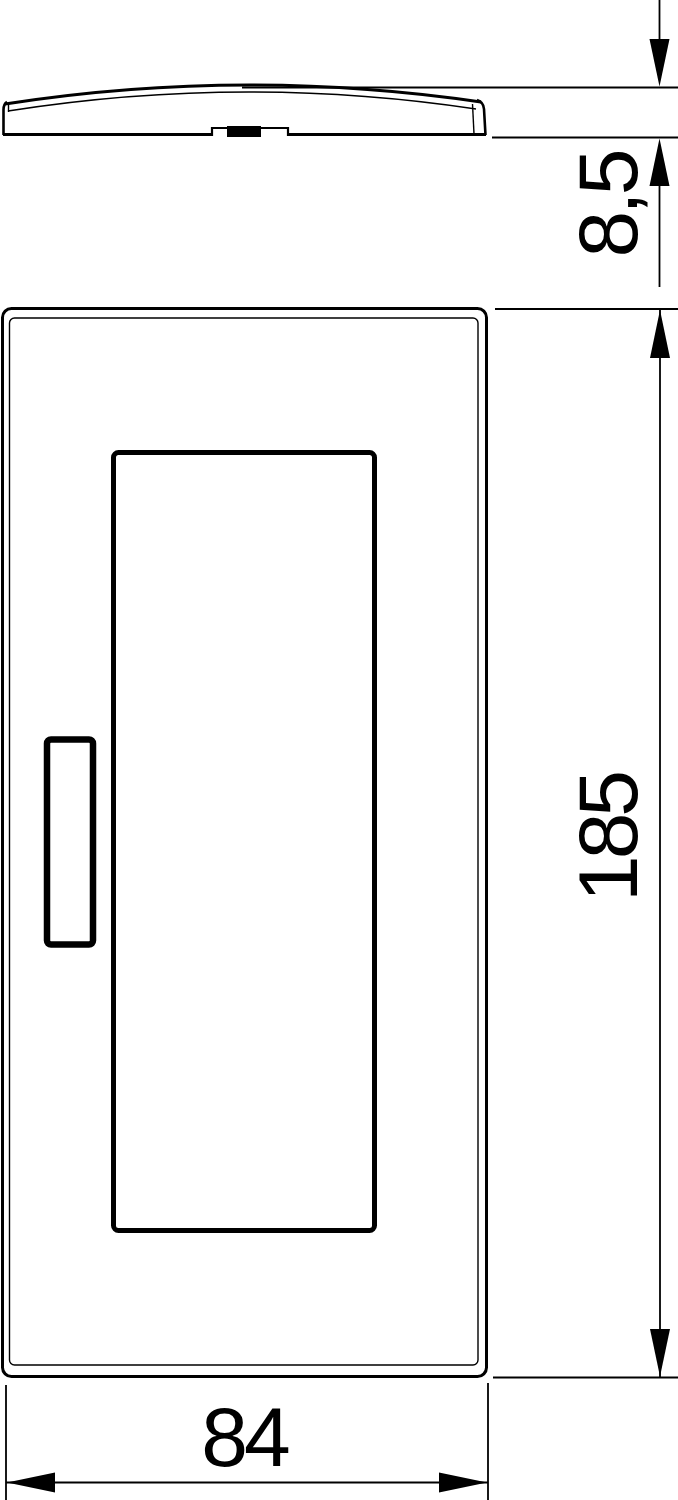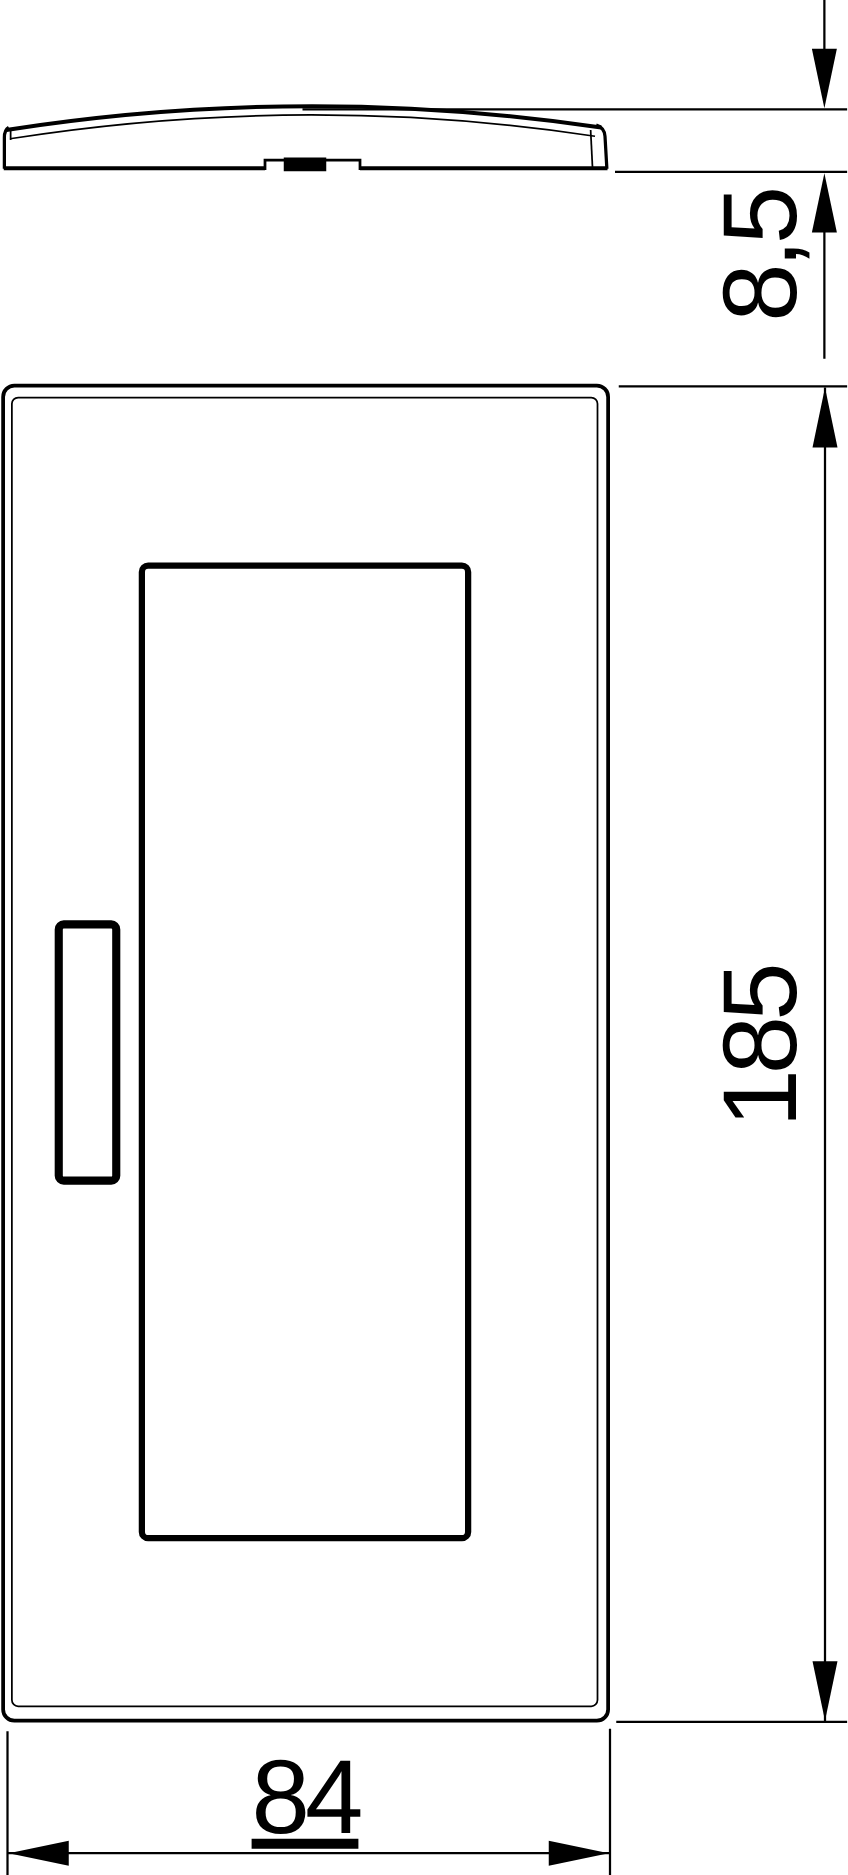--- a/index.html
+++ b/index.html
@@ -108,15 +108,15 @@
       <path d="M 6,1482.5 L 488,1482.5"></path>
       <polygon points="7,1482.5 55,1472.5 55,1492.5" fill="#000000" stroke="none"></polygon>
       <polygon points="487,1482.5 439,1472.5 439,1492.5" fill="#000000" stroke="none"></polygon>
     </g>
   </svg>
 
   <div class="dim-label vertical" style="left: 608px; top: 205px;">8,5</div>
 
   <div class="dim-label vertical" style="left: 608px; top: 838px;">185</div>
 
-  <div class="dim-label" style="left: 244px; top: 1437px; text-decoration: underline;">84</div>
+  <div class="dim-label" style="left: 244px; top: 1437px;">84</div>
 
 </div>
 
 </body></html>

